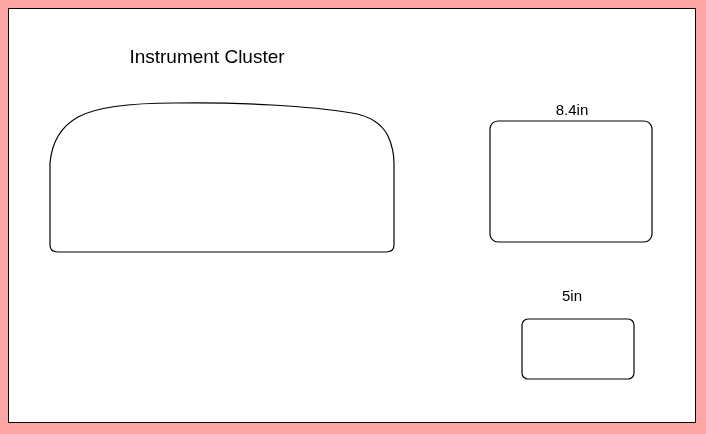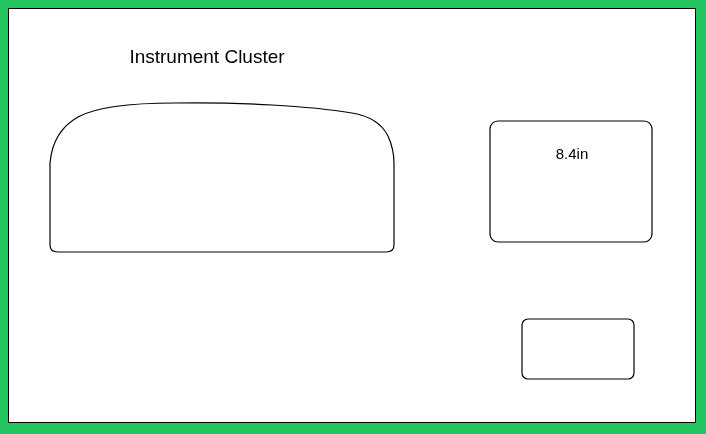--- a/index.html
+++ b/index.html
@@ -7,21 +7,21 @@
     padding: 0;
     background: #ffffff;
   }
   body {
     font-family: "Liberation Sans", sans-serif;
   }
   #canvas {
     position: relative;
     width: 706px;
     height: 434px;
-    background: #22c55e;
+    background: #fca5a5;
     overflow: hidden;
   }
   .frame {
     position: absolute;
     left: 8px;
     top: 8px;
     width: 688px;
     height: 415px;
     border: 1px solid #000000;
     box-sizing: border-box;
@@ -34,21 +34,20 @@
     white-space: nowrap;
     line-height: 1;
   }
   .title-label {
     font-size: 19px;
     font-weight: 400;
   }
   .dim-label {
     font-size: 15px;
     font-weight: 400;
-    margin-top: 44px;
   }
   .title-cluster {
     left: 57px;
     top: 47px;
     width: 300px;
   }
   .title-nav {
     left: 448px;
     top: 47px;
     width: 240px;
@@ -102,14 +101,15 @@
     <rect x="490" y="121" width="162" height="121" rx="8" ry="8"></rect>
 
     <rect x="522" y="319" width="112" height="60" rx="6" ry="6"></rect>
   </svg>
 
   <div class="label title-label title-cluster">Instrument Cluster</div>
 
 
   <div class="label dim-label dim-84">8.4in</div>
 
+  <div class="label dim-label dim-5">5in</div>
 
 </div>
 
 </body></html>

